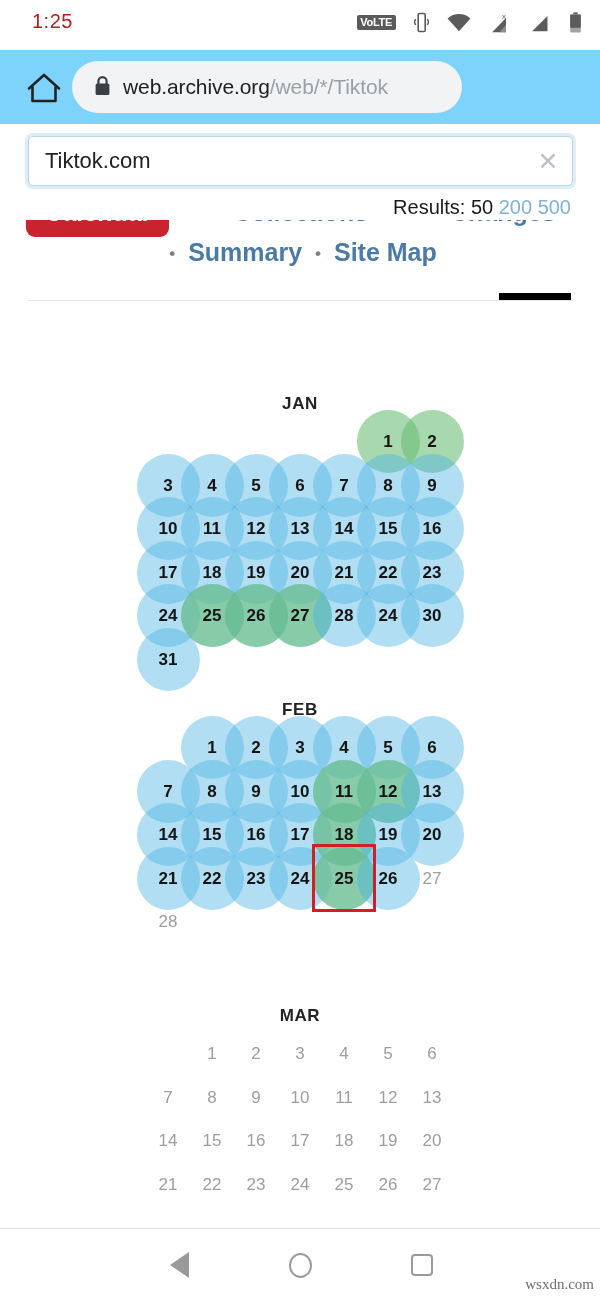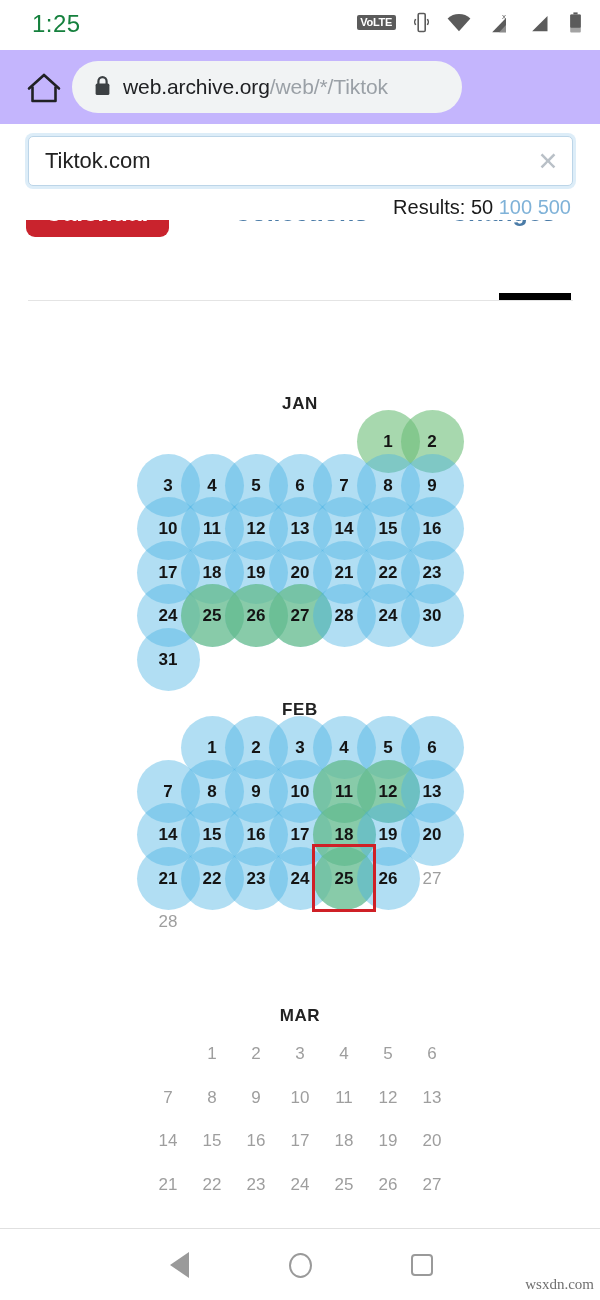--- a/index.html
+++ b/index.html
@@ -22,22 +22,22 @@
   
   .statusbar {
     position: absolute;
     top: 0; left: 0;
     width: 600px; height: 50px;
     background: #ffffff;
   }
   .status-clock {
     position: absolute;
     left: 32px; top: 10px;
-    font-size: 24px;
-    color: #15803d;
+    font-size: 20px;
+    color: #b91c1c;
     letter-spacing: 0.5px;
   }
   .status-icons {
     position: absolute;
     right: 18px; top: 12px;
     display: flex;
     align-items: center;
     gap: 18px;
   }
   .volte-badge {
@@ -50,21 +50,21 @@
     letter-spacing: -0.3px;
     line-height: 1.05;
   }
   .ic { display: block; }
 
   
   .browserbar {
     position: absolute;
     top: 50px; left: 0;
     width: 600px; height: 74px;
-    background: #c4b5fd;
+    background: #7dd3fc;
   }
   .home-btn {
     position: absolute;
     left: 20px; top: 14px;
     width: 48px; height: 48px;
     display: flex; align-items: center; justify-content: center;
   }
   .omnibox {
     position: absolute;
     left: 72px; top: 11px;
@@ -385,29 +385,35 @@
   <div class="page">
 
     <div class="searchwrap">
       <input type="text" value="Tiktok.com" style="">
       <span class="clear-x">✕</span>
     </div>
 
     <div class="results-line">
       <span>Results:</span>
       <span class="sel">50</span>
-      <span class="lnk">100</span>
+      <span class="lnk">200</span>
       <span class="lnk">500</span>
     </div>
 
     <div class="tabsclip">
       <div class="tabrow">
         <div class="tab active">Calendar</div>
         <div class="tab">Collections</div>
         <div class="tab">Changes</div>
+      </div>
+      <div class="sublinks">
+        <span class="dot">•</span>
+        <a href="#">Summary</a>
+        <span class="dot">•</span>
+        <a href="#">Site Map</a>
       </div>
     </div>
 
     <div class="hr-rule"></div>
     <div class="scroll-thumb"></div>
 
     <div id="calendars">
         <div class="cal" style="top: 270px;">
           <div class="cal-title">JAN</div>
           <div class="grid">

